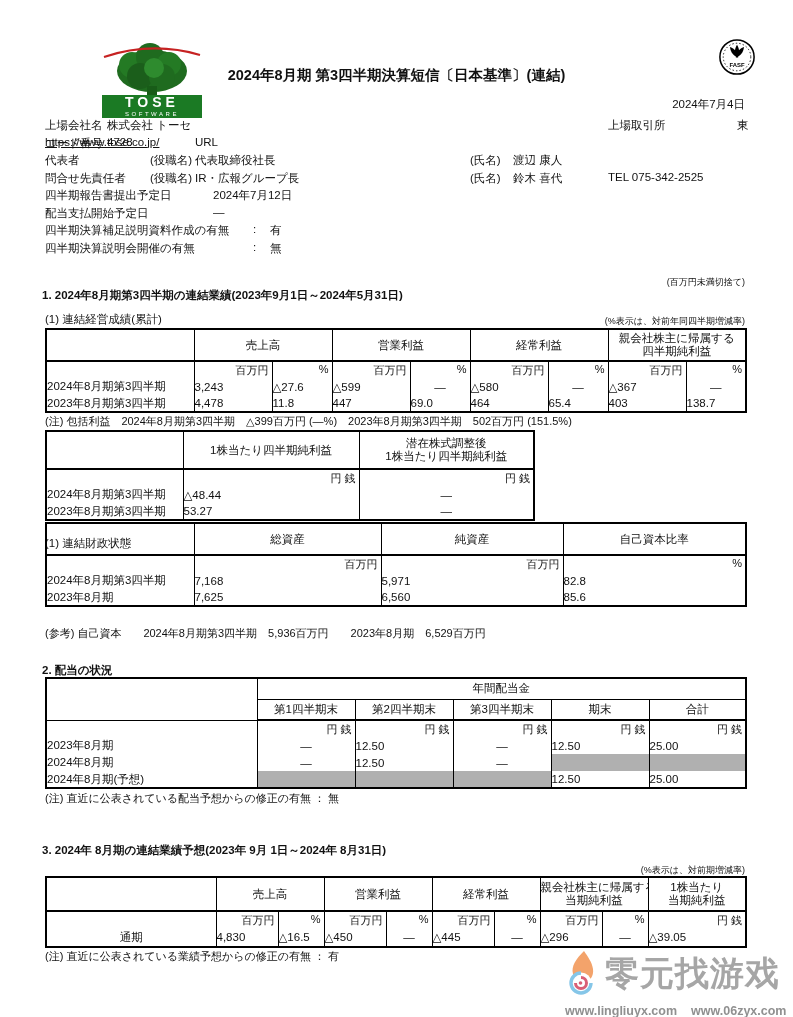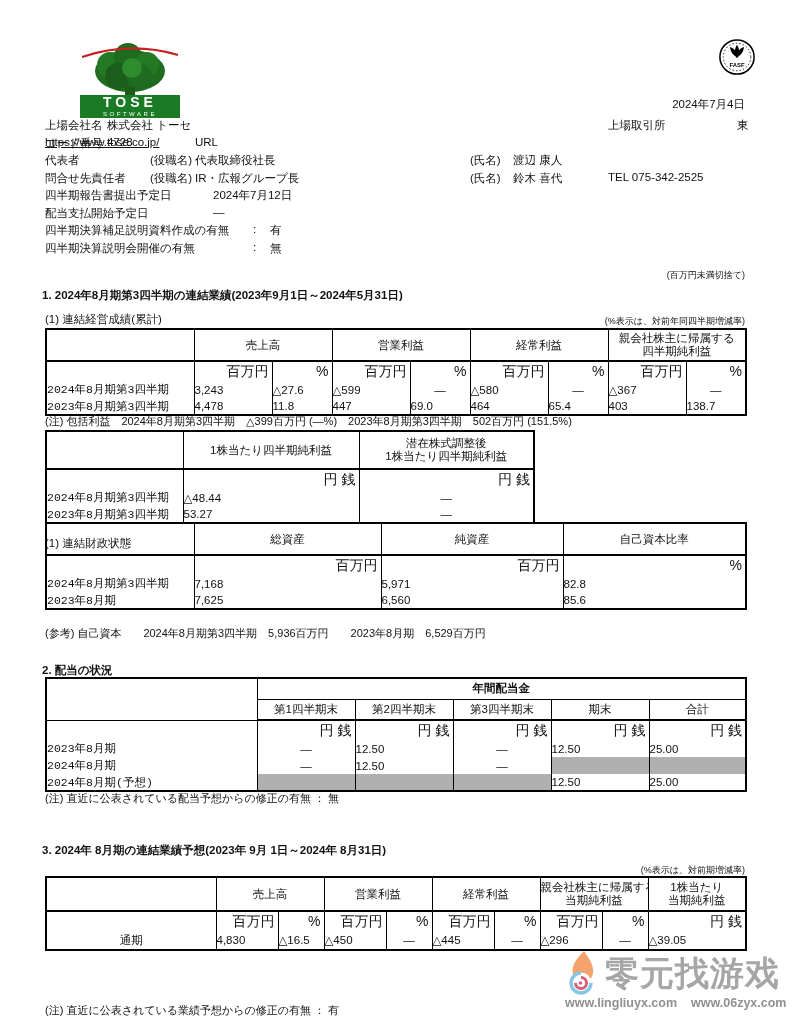--- a/index.html
+++ b/index.html
@@ -2,21 +2,21 @@
 <html><head>
 <meta charset="utf-8">
 <style>
   * { margin:0; padding:0; box-sizing:border-box; }
   html,body { background:#fff; }
   body { width:793px; height:1017px; position:relative; overflow:hidden;
          font-family:"Liberation Sans","DejaVu Sans",sans-serif; color:#111; }
   .page { position:absolute; inset:0; }
 
   
-  .logo { position:absolute; left:80px; top:38px; width:100px; height:80px; }
+  .logo { position:absolute; left:102px; top:38px; width:100px; height:80px; }
   .logo svg { display:block; }
   .logo .band1 { background:#1b7a24; color:#fff; text-align:center; font-weight:bold;
                  font-size:14px; letter-spacing:4px; line-height:15px; height:15px; }
   .logo .band2 { background:#1b7a24; color:#fff; text-align:center;
                  font-size:6px; letter-spacing:2.5px; line-height:8px; height:8px; }
   .doc-title { position:absolute; left:0; right:0; top:66px; text-align:center;
                font-weight:bold; font-size:14.5px; }
   .fasf { position:absolute; left:718px; top:38px; }
   .doc-date { position:absolute; right:48px; top:97px; font-size:11.5px; }
 
@@ -33,40 +33,40 @@
   .h-sub { position:absolute; left:45px; font-size:11.5px; }
   .note-l { position:absolute; left:45px; font-size:11px; }
 
   
   table.tbl { position:absolute; left:45px; border-collapse:collapse; table-layout:fixed;
               font-size:11.5px; border:2px solid #000; }
   table.tbl td { border:1px solid #000; padding:0; overflow:hidden; white-space:nowrap; }
   table.tbl tr.hdr td, table.tbl tr.hdr1 td, table.tbl tr.hdr2 td
       { text-align:center; vertical-align:middle; line-height:13px; }
   table.tbl tr.hdr td { border-bottom:2px solid #000; height:32px; }
-  table.tbl tr.hdr1 td { height:21px;font-weight:bold; }
+  table.tbl tr.hdr1 td { height:21px; }
   table.tbl tr.hdr2 td { border-bottom:2px solid #000; height:21px; }
   table.tbl tr.units td, table.tbl tr.data td { border-top:none; border-bottom:none; }
-  table.tbl tr.units td { font-size:14px; text-align:right; padding:1px 3px 0 0;
+  table.tbl tr.units td { font-size:11px; text-align:right; padding:1px 3px 0 0;
                           height:14px; vertical-align:top; }
   table.tbl tr.data td { height:17px; vertical-align:middle; }
-  td.rowlbl { text-align:left; padding-left:3px;font-family:Liberation Mono, monospace; }
+  td.rowlbl { text-align:left; padding-left:3px; }
   td.num { text-align:left; padding-right:4px; }
   td.dash { text-align:center; }
   td.gray { background:#b0b0b0; }
   tr.pred td { border-top:2px solid #000; }
   .hdr .two { display:block; line-height:13px;text-align:center; }
 
   
   .wm { position:absolute; left:563px; top:950px; width:230px; }
   .wm-row { display:flex; align-items:center; }
   .wm-text { font-size:34px; font-weight:900; color:#a6a6a6; letter-spacing:1px;
              line-height:40px; }
   .wm-urls { display:flex; gap:14px; font-size:12.5px; font-weight:bold; color:#909090;
-             margin-top:0; padding-left:2px; }
+             margin-top:8px; padding-left:2px; }
 </style>
 </head>
 <body>
 
 <div class="page">
 
   <div class="logo">
     <svg width="100" height="57" viewBox="0 0 100 57">
       <ellipse cx="50" cy="33" rx="35" ry="21" fill="#1f6b1f"></ellipse>
       <circle cx="30" cy="27" r="13" fill="#247a24"></circle>
@@ -86,20 +86,21 @@
     <svg width="38" height="38" viewBox="0 0 40 40">
       <circle cx="20" cy="20" r="18" fill="none" stroke="#000" stroke-width="1.6"></circle>
       <circle cx="20" cy="20" r="14.5" fill="none" stroke="#000" stroke-width="0.9" stroke-dasharray="1.5 2.2"></circle>
       <path d="M20 7 C23 12 23 17 20 21 C17 17 17 12 20 7" fill="#000"></path>
       <path d="M20 7 C23 12 23 17 20 21 C17 17 17 12 20 7" fill="#000" transform="rotate(-38 20 19)"></path>
       <path d="M20 7 C23 12 23 17 20 21 C17 17 17 12 20 7" fill="#000" transform="rotate(38 20 19)"></path>
       <text x="20" y="30" text-anchor="middle" font-size="6.2" font-weight="bold" font-family="Liberation Sans, sans-serif">FASF</text>
     </svg>
   </div>
 
+  <div class="doc-title">2024年8月期 第3四半期決算短信〔日本基準〕(連結)</div>
   <div class="doc-date">2024年7月4日</div>
 
   <div class="cinfo">
     <div class="row">
       <span class="o0">上場会社名</span>
       <span class="o62">株式会社 トーセ</span>
       <span class="o563">上場取引所</span>
       <span class="o692">東</span>
     </div>
     <div class="row">
@@ -136,21 +137,21 @@
       <span class="o208">:</span>
       <span class="o225">有</span>
     </div>
     <div class="row">
       <span class="o0">四半期決算説明会開催の有無</span>
       <span class="o208">:</span>
       <span class="o225">無</span>
     </div>
   </div>
 
-  <div class="note-r" style="top:269px">(百万円未満切捨て)</div>
+  <div class="note-r" style="top:276px">(百万円未満切捨て)</div>
 
   <div class="h-sec" style="top:288px">1. 2024年8月期第3四半期の連結業績(2023年9月1日～2024年5月31日)</div>
   <div class="h-sub" style="top:312px">(1) 連結経営成績(累計)</div>
   <div class="note-r" style="top:315px">(%表示は、対前年同四半期増減率)</div>
 
   <table class="tbl" style="top:328px; width:700px">
     <colgroup>
         <col style="width:148px">
         <col style="width:78px">
         <col style="width:60px">
@@ -393,21 +394,21 @@
       <td class="dash">—</td>
       <td class="num">△445</td>
       <td class="dash">—</td>
       <td class="num">△296</td>
       <td class="dash">—</td>
       <td class="num">△39.05</td>
     </tr>
   </tbody>
     </table>
 
-  <div class="note-l" style="top:1003px">(注) 直近に公表されている業績予想からの修正の有無 ： 有</div>
+  <div class="note-l" style="top:949px">(注) 直近に公表されている業績予想からの修正の有無 ： 有</div>
 
   <div class="wm">
     <div class="wm-row">
       <svg width="42" height="46" viewBox="0 0 42 46">
         <path d="M21 1 C13 9 8 16 10 24 C11 29 15 32 20 32 C27 32 31 26 30 19 C29 12 25 7 21 1 Z" fill="#f3a36b"></path>
         <circle cx="18" cy="33" r="10.5" fill="#fff"></circle>
         <path d="M18 23 a10 10 0 1 0 10 10" stroke="#85c6e8" stroke-width="3.4" fill="none"></path>
         <path d="M18 27.5 a5.5 5.5 0 1 1 -5.5 5.5" stroke="#d95f76" stroke-width="3" fill="none"></path>
         <circle cx="17.5" cy="33" r="1.8" fill="#d95f76"></circle>
       </svg>

